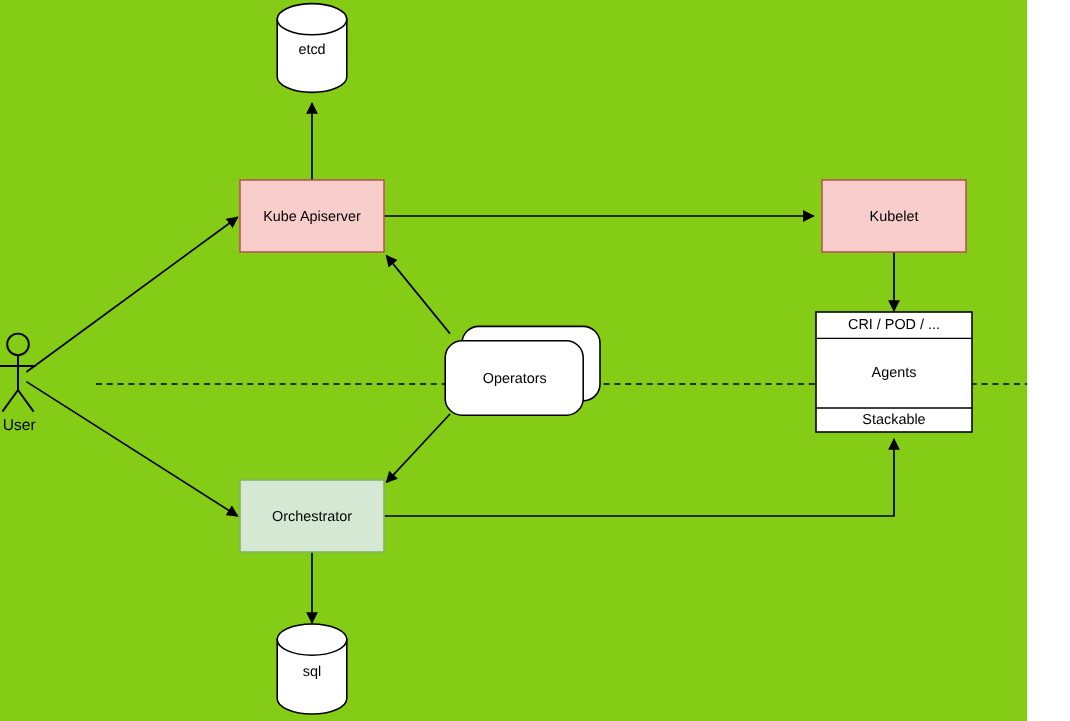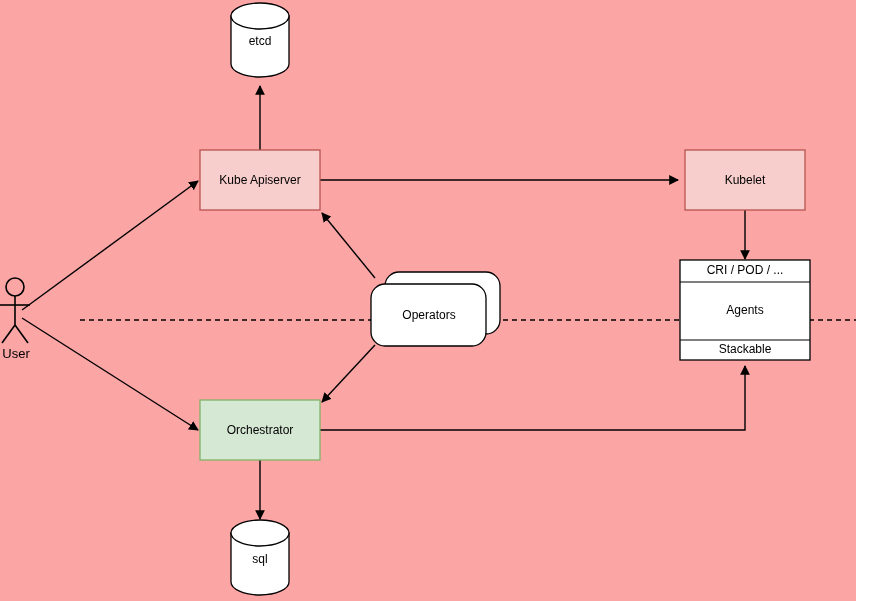--- a/index.html
+++ b/index.html
@@ -8,21 +8,21 @@
     padding: 0;
     background: #ffffff;
   }
   body {
     font-family: "Liberation Sans", sans-serif;
   }
   #canvas {
     position: relative;
     width: 856px;
     height: 601px;
-    background: #fca5a5;
+    background: #84cc16;
     overflow: hidden;
   }
   #diagram-svg {
     position: absolute;
     top: 0;
     left: 0;
     width: 892px;
     height: 601px;
   }
   .node-label {

